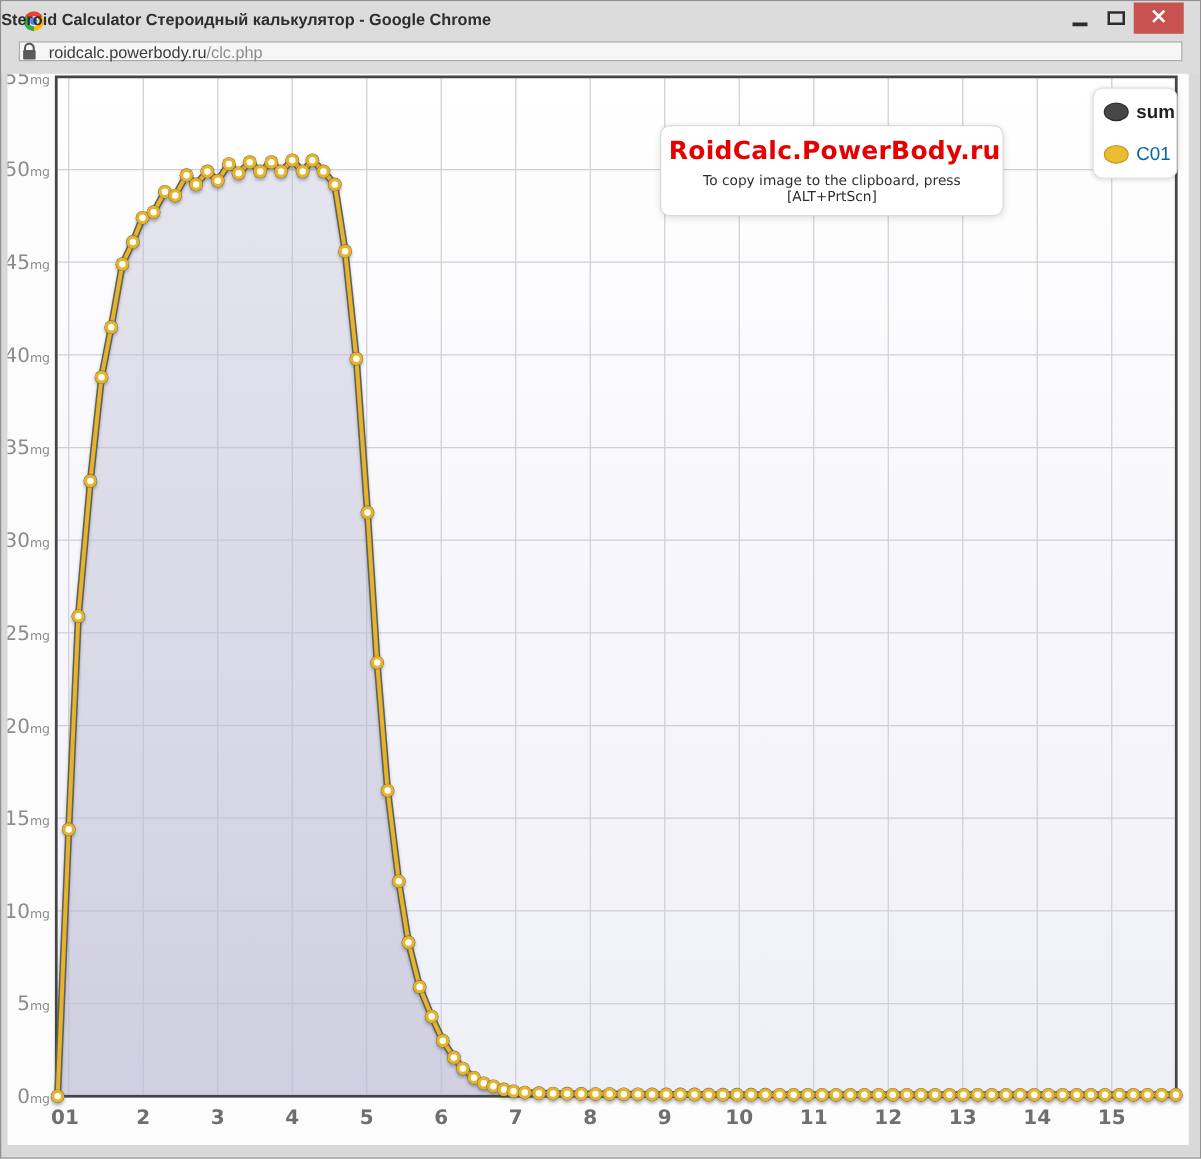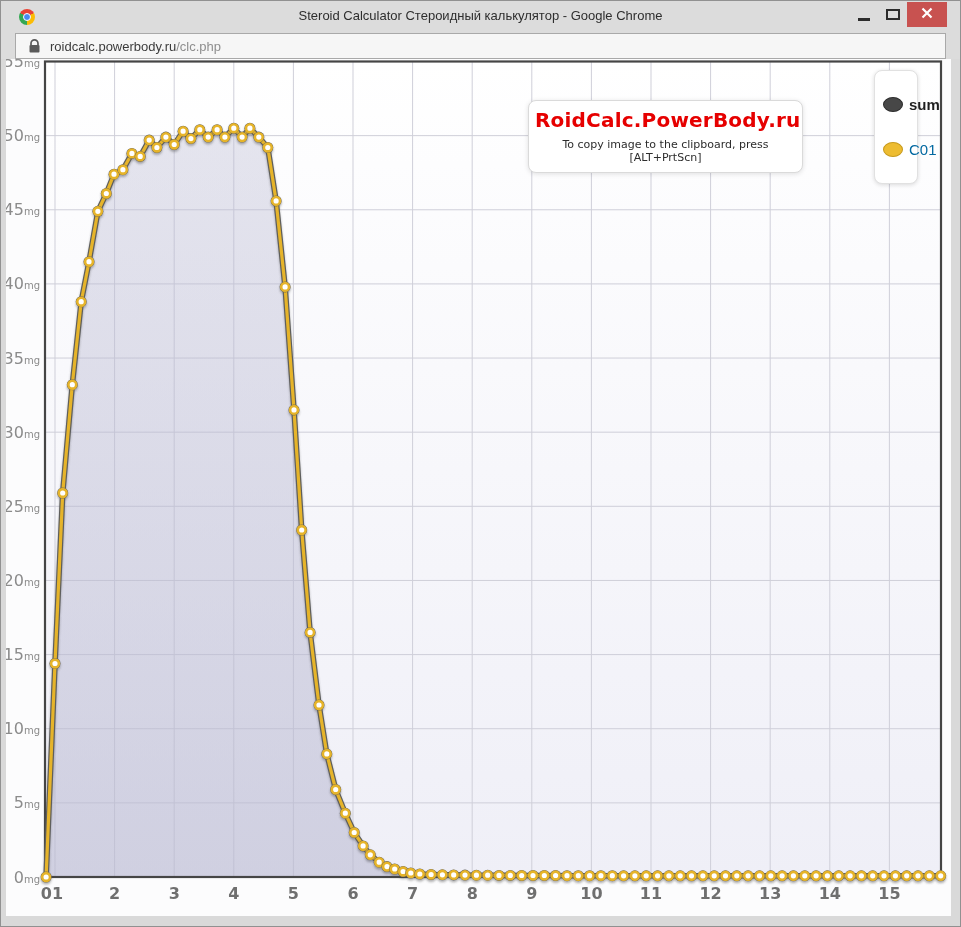--- a/index.html
+++ b/index.html
@@ -3,50 +3,50 @@
 <meta charset="utf-8">
 <style>
   * { box-sizing: border-box; margin: 0; padding: 0; }
   html,body { width: 961px; height: 927px; overflow: hidden; }
   body { position: relative; font-family: "Liberation Sans", sans-serif; background: #d9d9d9; }
 
   .window { position: absolute; inset: 0; background: #d9d9d9; border: 1px solid #919191; }
 
   
   .titlebar { position: absolute; left: 0; top: 0; right: 0; height: 30px; background: #dcdcdc; }
-  .window-title { position: absolute; left: 0; right: 0; top: 7px; text-align: center;
-                  font-size: 13px; color: #2e2e2e; }
+  .window-title { position: absolute; left: 0; right: 0; top: 7px; 
+                  font-size: 13px; color: #2e2e2e; font-weight: bold; }
   .chrome-logo { position: absolute; left: 18px; top: 8px; width: 16px; height: 16px; border-radius: 50%;
                  background: conic-gradient(from 60deg, #fbbc05 0 120deg, #34a853 0 240deg, #ea4335 0); }
   .chrome-logo .hub { position: absolute; inset: 4px; border-radius: 50%;
                       background: #4a8af0; border: 1.5px solid #fff; }
   .btn-min  { position: absolute; right: 85px; top: 1px; width: 22px; height: 25px; background: transparent; border: 0; cursor: pointer; }
   .btn-min .bar { display:block; position:absolute; left:5px; top:16px; width:12px; height:3px; background:#2c2c2c; }
   .btn-max  { position: absolute; right: 55px; top: 1px; width: 24px; height: 25px; background: transparent; border: 0; cursor: pointer; }
   .btn-max .box { display:block; position:absolute; left:5px; top:7px; width:14px; height:11px; border:2px solid #2c2c2c; }
   .btn-close{ position: absolute; right: 13px; top: 1px; width: 40px; height: 25px; border: 0;
               background: #c85250; cursor: pointer; }
 
   
   .addr-strip { position: absolute; left: 0; top: 30px; right: 0; height: 28px; background: #dcdcdc; }
-  .addr-field { position: absolute; left: 14px; right: 14px; top: 2px; height: 26px;
+  .addr-field { position: absolute; left: 14px; right: 14px; top: 2px; height: 16px;
                 background: #f6f6f6; border: 1px solid #a9a9a9; display: flex; align-items: center;
-                padding-left: 13px; }
+                padding-left: 2px; }
   .addr-text { font-size: 13px; margin-left: 10px; }
   .addr-domain { color: #3c3c3c; }
   .addr-path { color: #8e8e8e; }
 
   
   .content { position: absolute; left: 5px; top: 58px; width: 945px; height: 857px; background: #fcfcfd; }
   .content svg { position: absolute; left: 0; top: 0; }
 
   
-  .legend { position: absolute; left: 868px; top: 11px; width: 44px; background: #fff;
-            border: 1px solid #e1e1e1; border-radius: 8px; padding: 25px 8px;
-            box-shadow: 0 1px 4px rgba(0,0,0,0.14); display: flex; flex-direction: column; gap: 28px; }
+  .legend { position: absolute; left: 868px; top: 11px; width: 68px; background: #fff;
+            border: 1px solid #e1e1e1; border-radius: 8px; padding: 10px 8px;
+            box-shadow: 0 1px 4px rgba(0,0,0,0.14); display: flex; flex-direction: column; gap: 17px; }
   .legend-row { display: flex; align-items: center; gap: 6px; cursor: pointer; }
   .legend-marker { width: 20px; height: 15px; border-radius: 50%; flex: 0 0 auto; }
   .legend-label-sum { font-size: 15px; font-weight: bold; color: #1f1f1f; }
   .legend-label-c01 { font-size: 15px; color: #0369a1; }
 
   
   .watermark { position: absolute; left: 522px; top: 41px; width: 275px; background: #fff;
                border: 1px solid #dadada; border-radius: 8px; padding: 7px 6px 8px 6px; text-align: center;
                box-shadow: 0 1px 5px rgba(0,0,0,0.12); font-family: "DejaVu Sans", sans-serif; }
   .watermark-title { font-size: 20px; font-weight: bold; color: #e60000; letter-spacing: 0.2px; }

